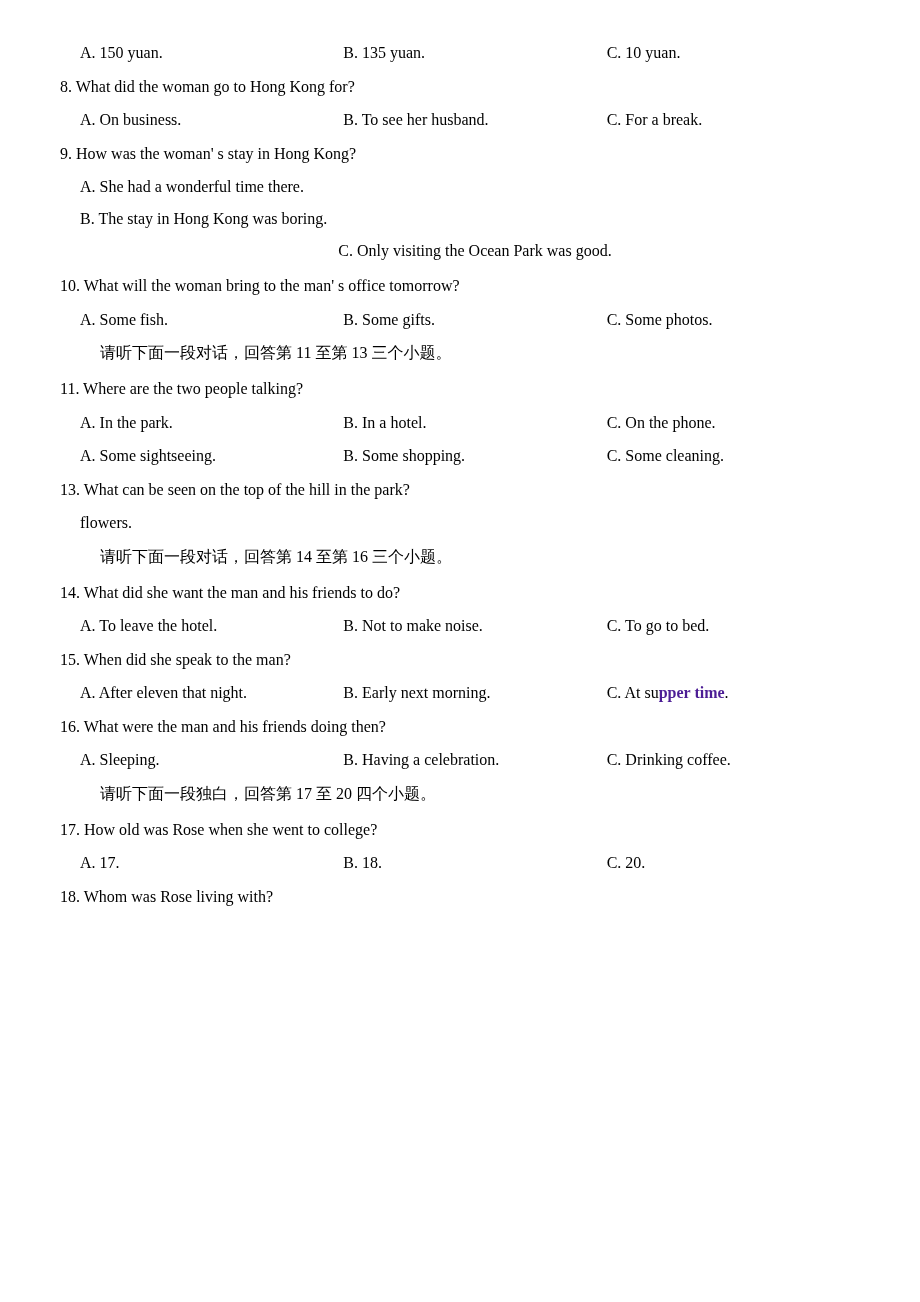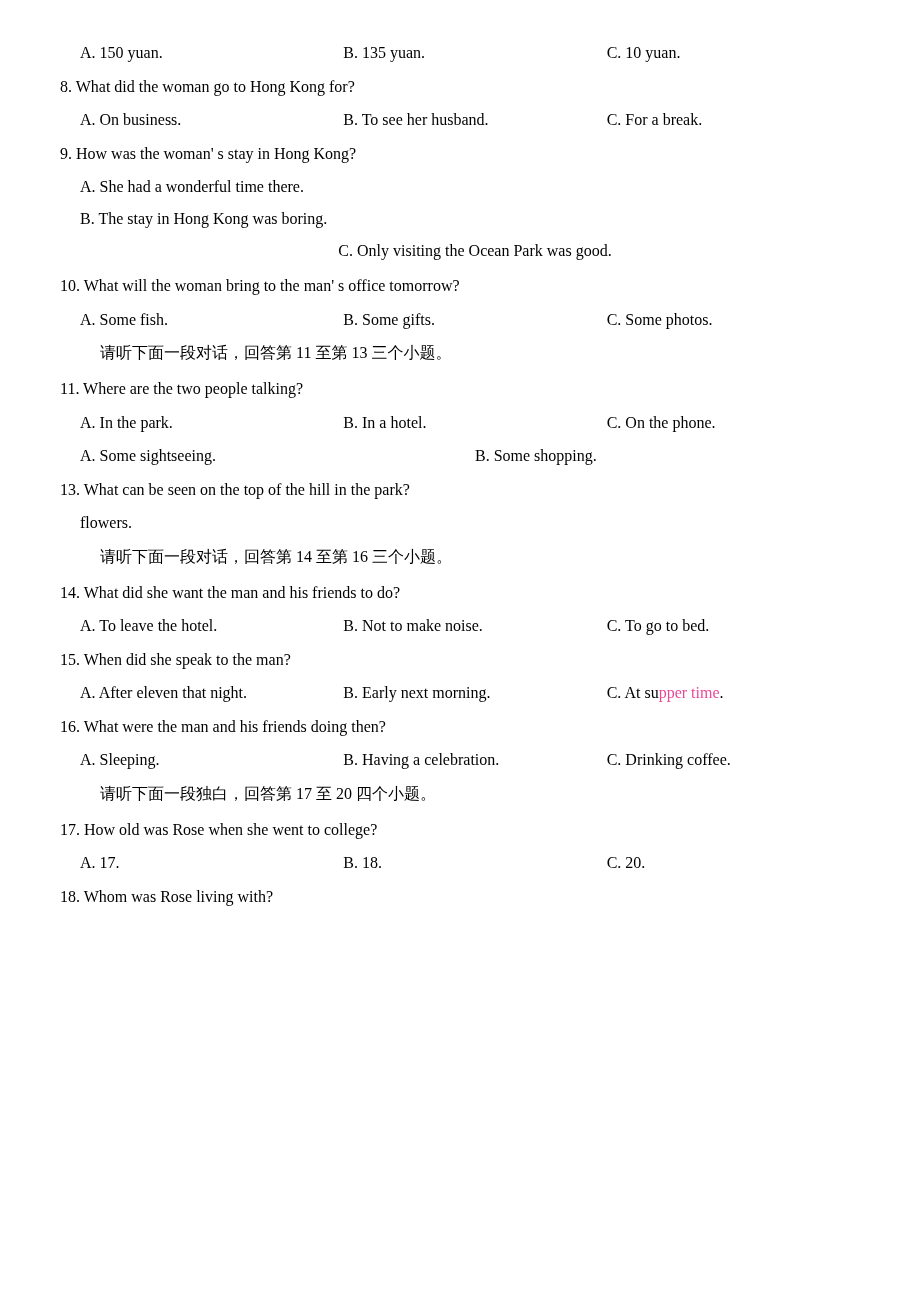--- a/index.html
+++ b/index.html
@@ -38,21 +38,22 @@
       padding-left: 40px;
       margin-bottom: 10px;
       margin-top: 6px;
       font-size: 16px;
     }
     .answer-line {
       padding-left: 20px;
       margin-bottom: 6px;
     }
     .highlight {
-      color: #ec4899;
+      color: #4c1d95;
+      font-weight: bold;
     }
     .continuation {
       padding-left: 20px;
       margin-bottom: 8px;
     }
   </style>
 </head>
 <body>
 
 <div class="page-content">
@@ -88,20 +89,21 @@
   <div class="question-line">11.  Where are the two people talking?</div>
   <div class="options-line">
     <span class="option">A.  In the park.</span>
     <span class="option">B.  In a hotel.</span>
     <span class="option">C.  On the phone.</span>
   </div>
 
   <div class="options-line">
     <span class="option">A.  Some sightseeing.</span>
     <span class="option">B.  Some shopping.</span>
+    <span class="option">C.  Some cleaning.</span>
   </div>
 
   <div class="question-line">13.  What can be seen on the top of the hill in the park?</div>
   <div class="continuation">flowers.</div>
 
   <div class="section-note">请听下面一段对话，回答第 14 至第 16 三个小题。</div>
 
   <div class="question-line">14.  What did she want the man and his friends to do?</div>
   <div class="options-line">
     <span class="option">A.  To leave the hotel.</span>

